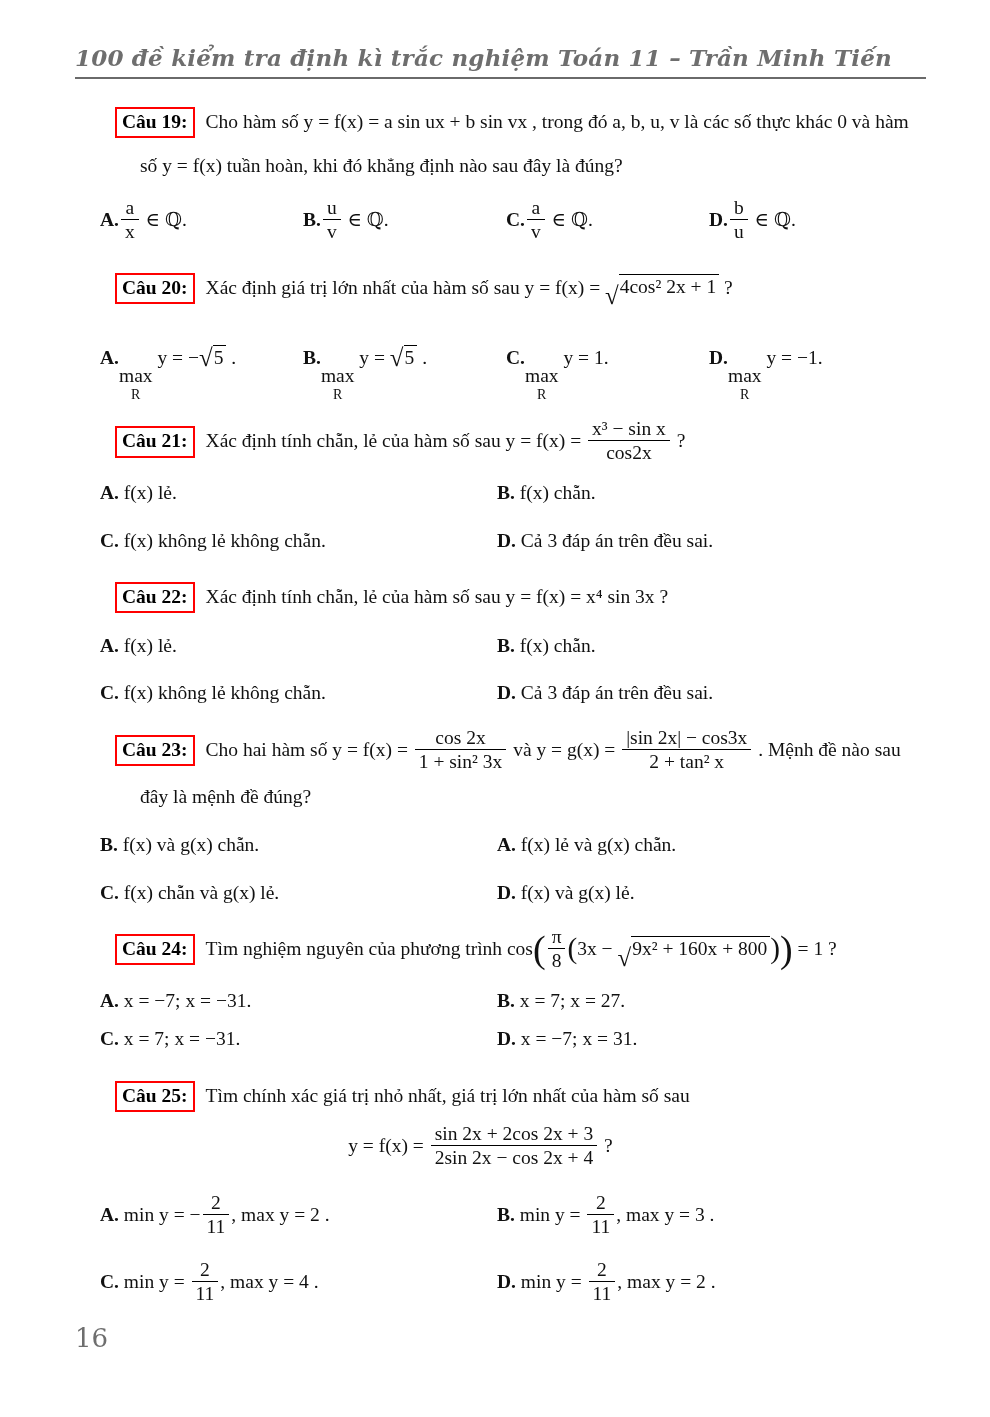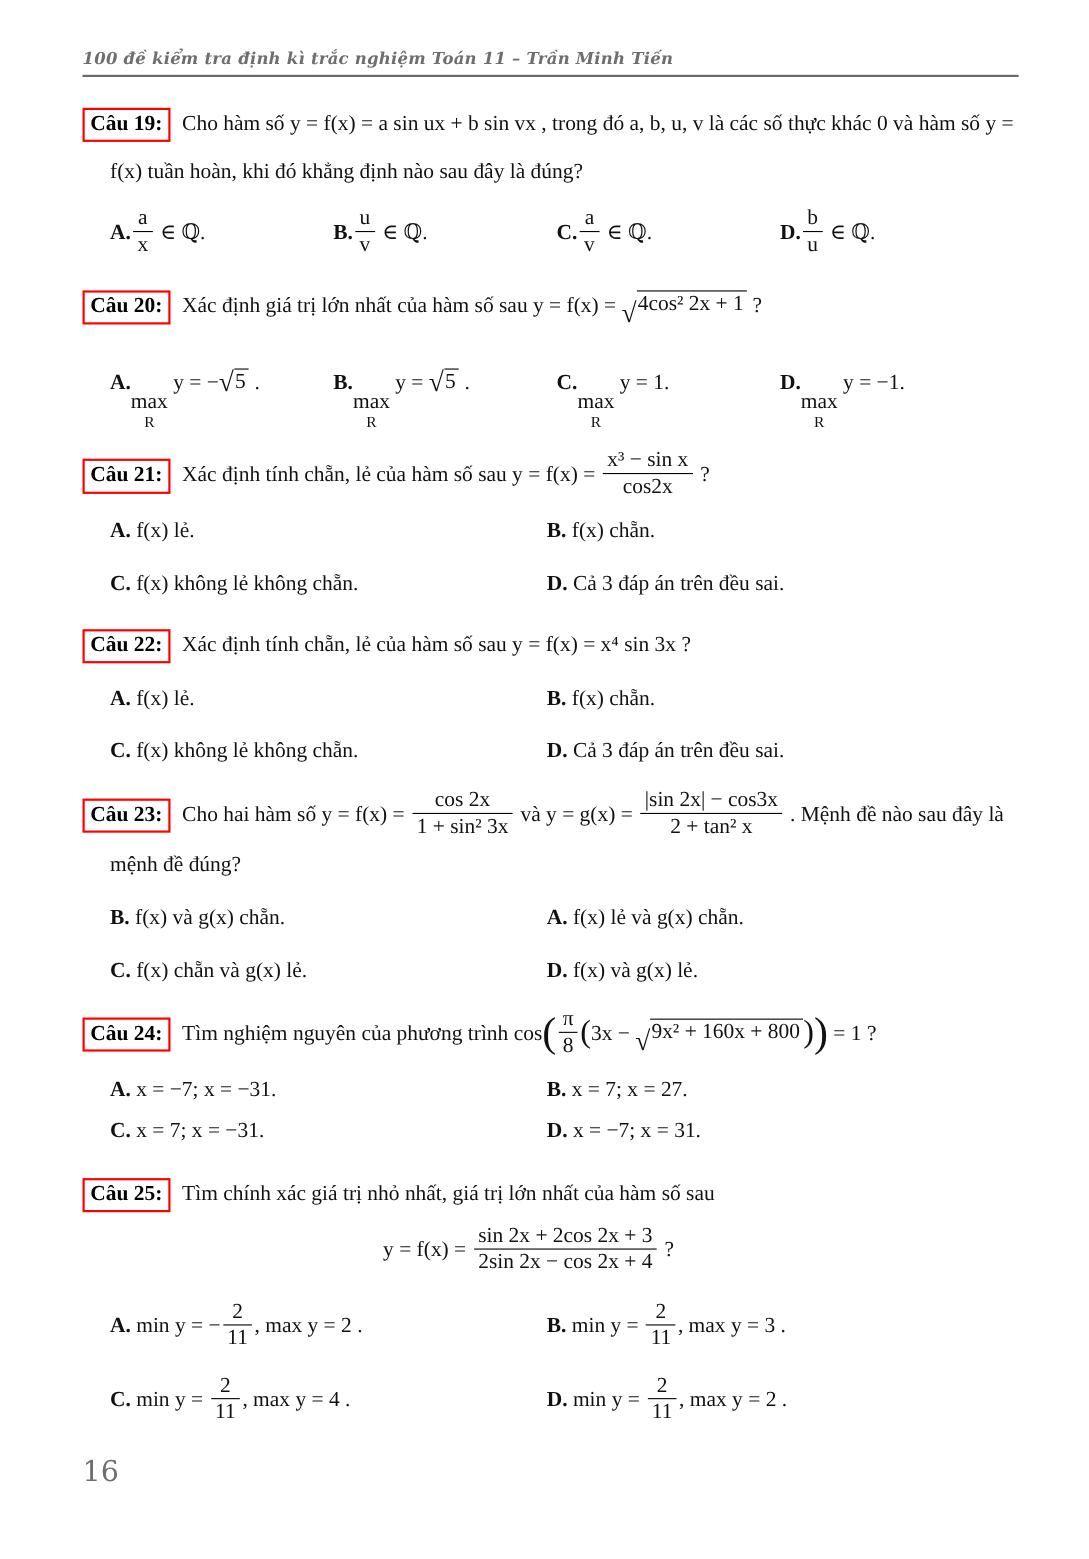--- a/index.html
+++ b/index.html
@@ -10,28 +10,28 @@
     padding:44px 64px 0 75px;
     background:#ffffff;
     font-family:"Liberation Serif","DejaVu Serif",serif;
     color:#111;
     overflow:hidden;
   }
   
   .hdr{
     font-family:"DejaVu Serif","Liberation Serif",serif;
     font-style:italic;font-weight:bold;
-    font-size:15px;color:#6e6e6e;
+    font-size:23px;color:#6e6e6e;
     padding-bottom:6px;
     border-bottom:2px solid #6a6a6a;
     letter-spacing:.2px;
   }
   
   .q{margin-top:21px;font-size:19.5px;}
-  .q-body{padding-left:25px;text-indent:-25px;line-height:2.25;}
+  .q-body{padding-left:25px;text-indent:-25px;line-height:2.25;margin-left:40px;}
   .q-label{
     display:inline-block;text-indent:0;
     border:2px solid #ff0000;
     padding:0 5px 1px 5px;
     font-weight:bold;color:#000;
     margin-right:11px;line-height:1.35;
     vertical-align:baseline;
   }
   .center-line{text-align:center;margin:6px 40px 2px 0;line-height:1.3;}
   

